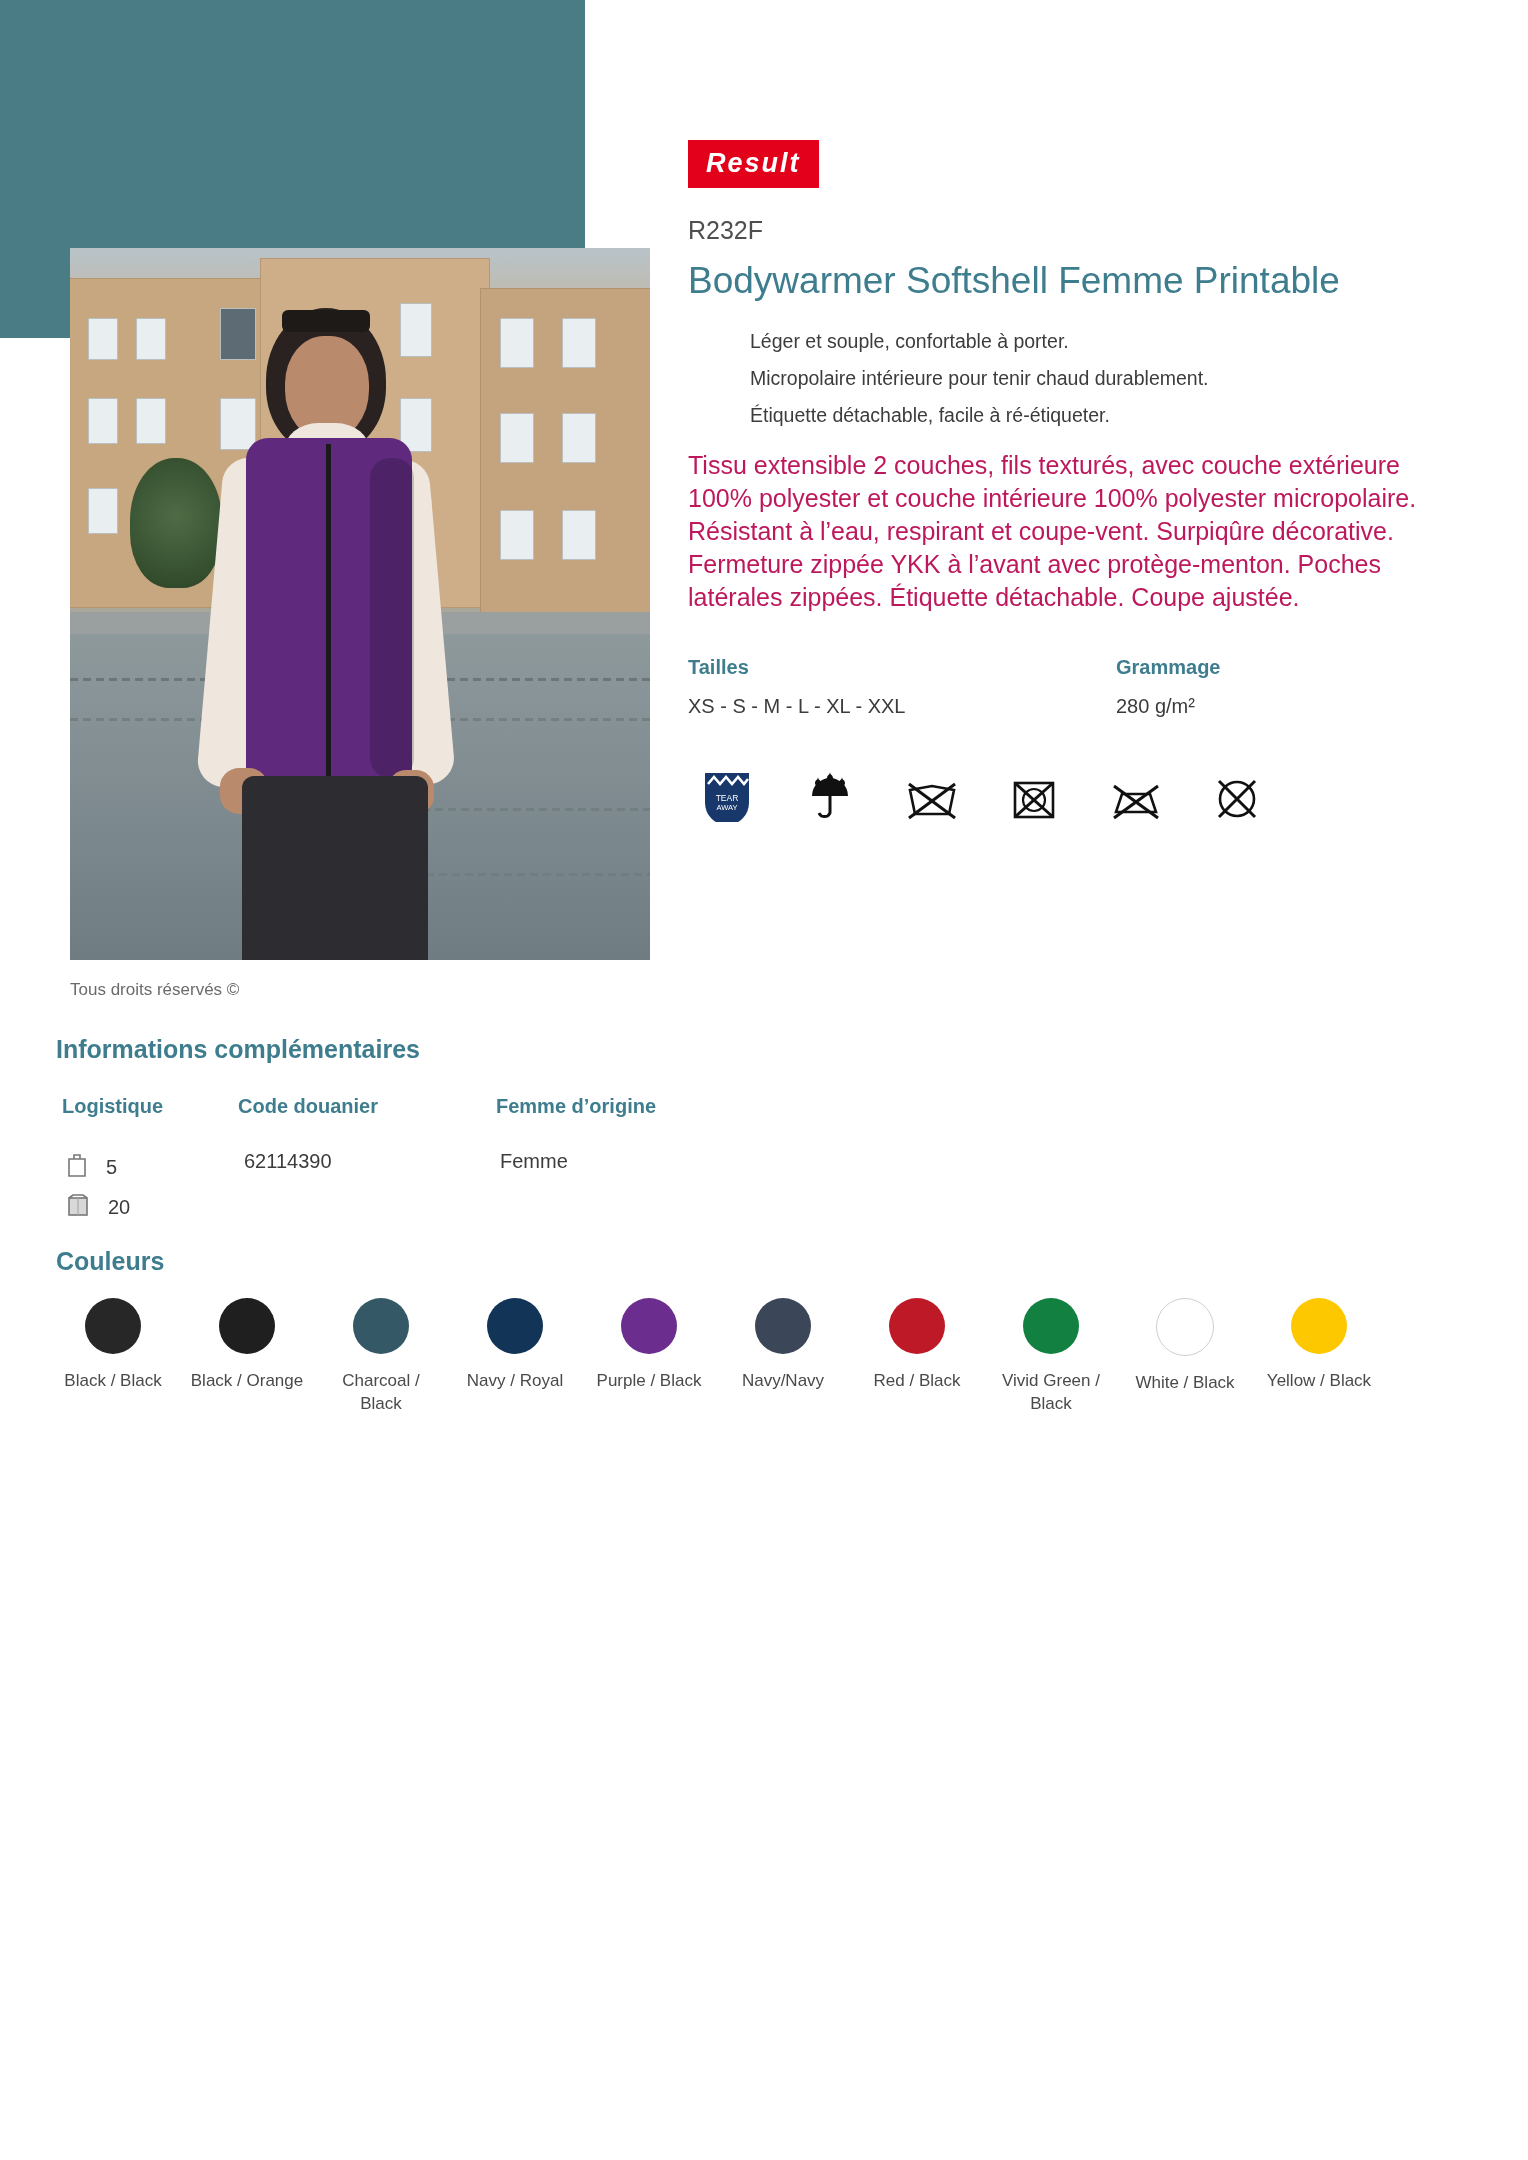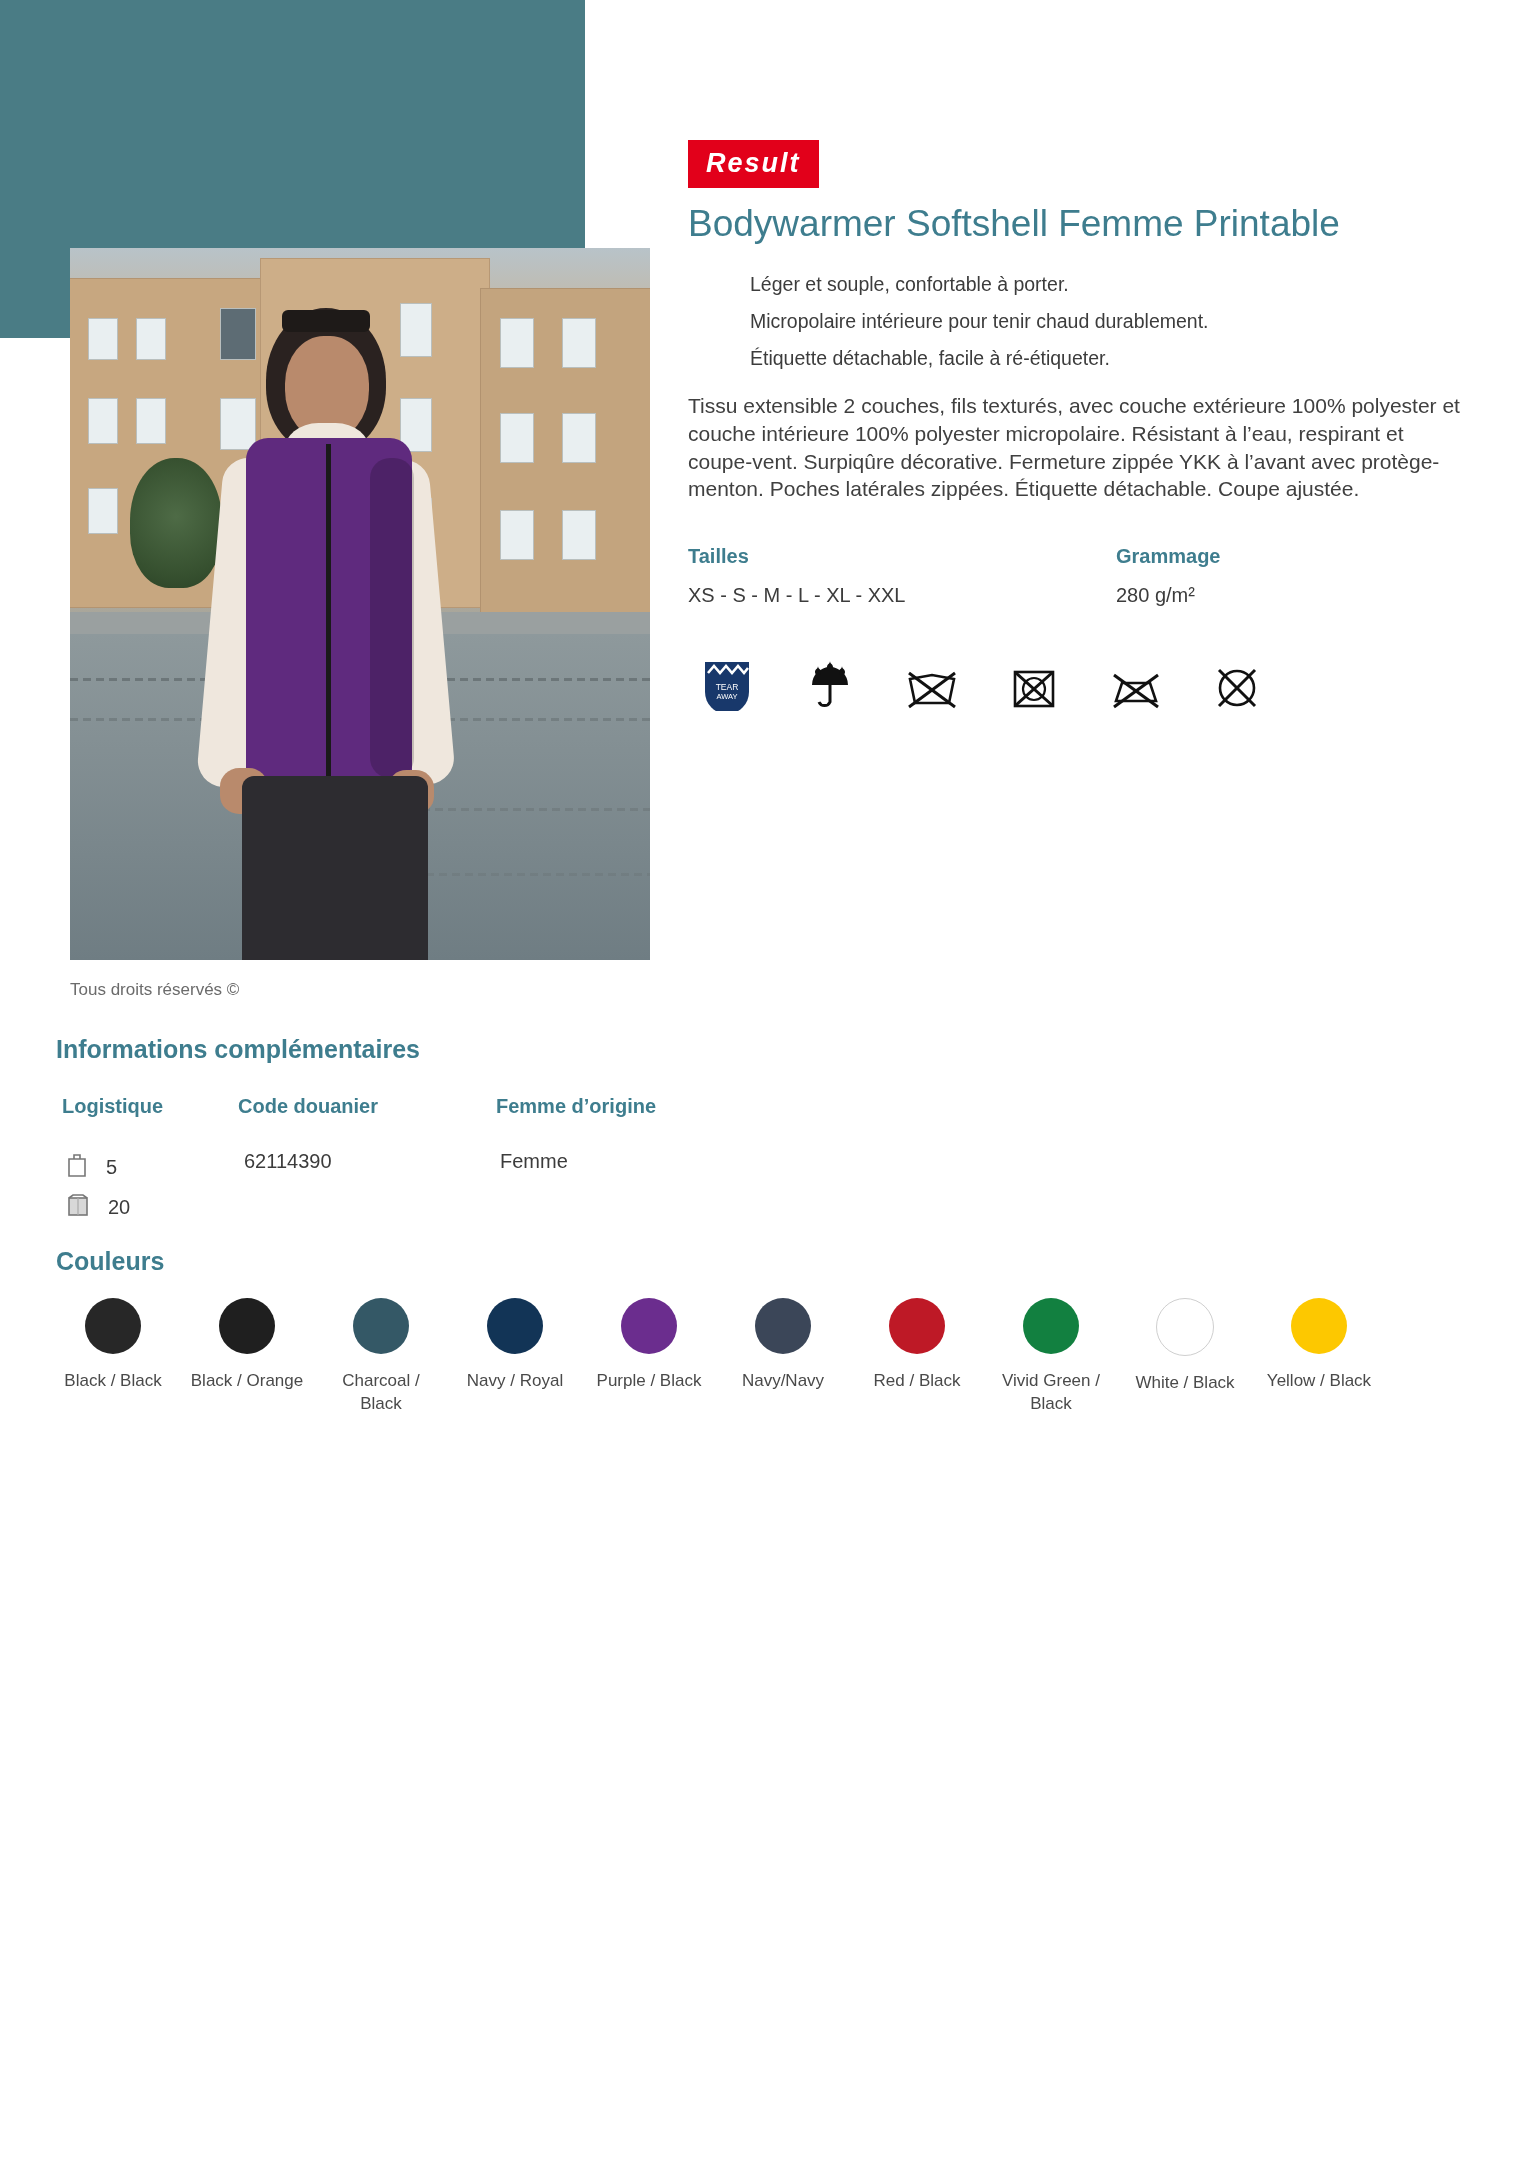--- a/index.html
+++ b/index.html
@@ -168,23 +168,23 @@
     padding-left: 62px;
   }
   .bullets li {
     list-style: none;
     font-size: 19.5px;
     color: #3c3c3c;
     margin-bottom: 14px;
   }
   .desc {
     margin-top: 22px;
-    font-size: 21px;
+    font-size: 25px;
     line-height: 1.32;
-    color: #404040;
+    color: #be185d;
     max-width: 812px;
   }
 
   .specs {
     margin-top: 42px;
     position: relative;
     height: 70px;
   }
   .spec-label {
     font-size: 20px;
@@ -324,20 +324,21 @@
       <div class="trousers" style="left:172px; top:528px; width:186px; height:190px;"></div>
     </div>
   </div>
 </div>
 
 <div class="copyright">Tous droits réservés ©</div>
 
 <div class="right-col">
   <div class="result-logo">Result</div>
 
+  <div class="ref-code">R232F</div>
 
   <h1 class="title">Bodywarmer Softshell Femme Printable</h1>
 
   <ul class="bullets">
     <li>Léger et souple, confortable à porter.</li>
     <li>Micropolaire intérieure pour tenir chaud durablement.</li>
     <li>Étiquette détachable, facile à ré-étiqueter.</li>
   </ul>
 
   <div class="desc">Tissu extensible 2 couches, fils texturés, avec couche extérieure 100% polyester et couche intérieure 100% polyester micropolaire. Résistant à l’eau, respirant et coupe-vent. Surpiqûre décorative. Fermeture zippée YKK à l’avant avec protège-menton. Poches latérales zippées. Étiquette détachable. Coupe ajustée.</div>

